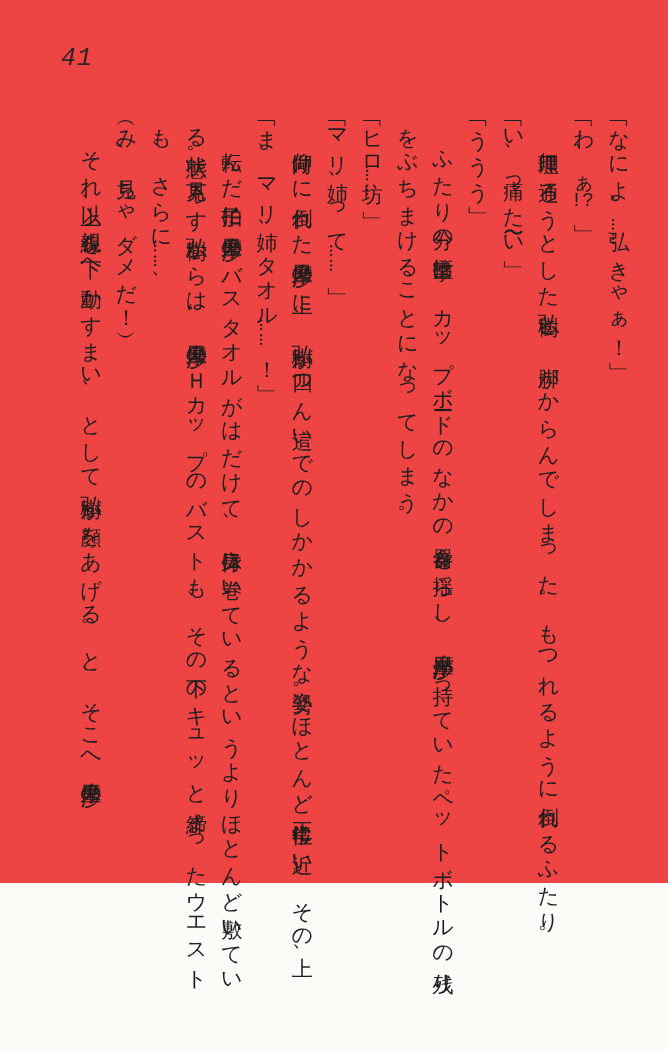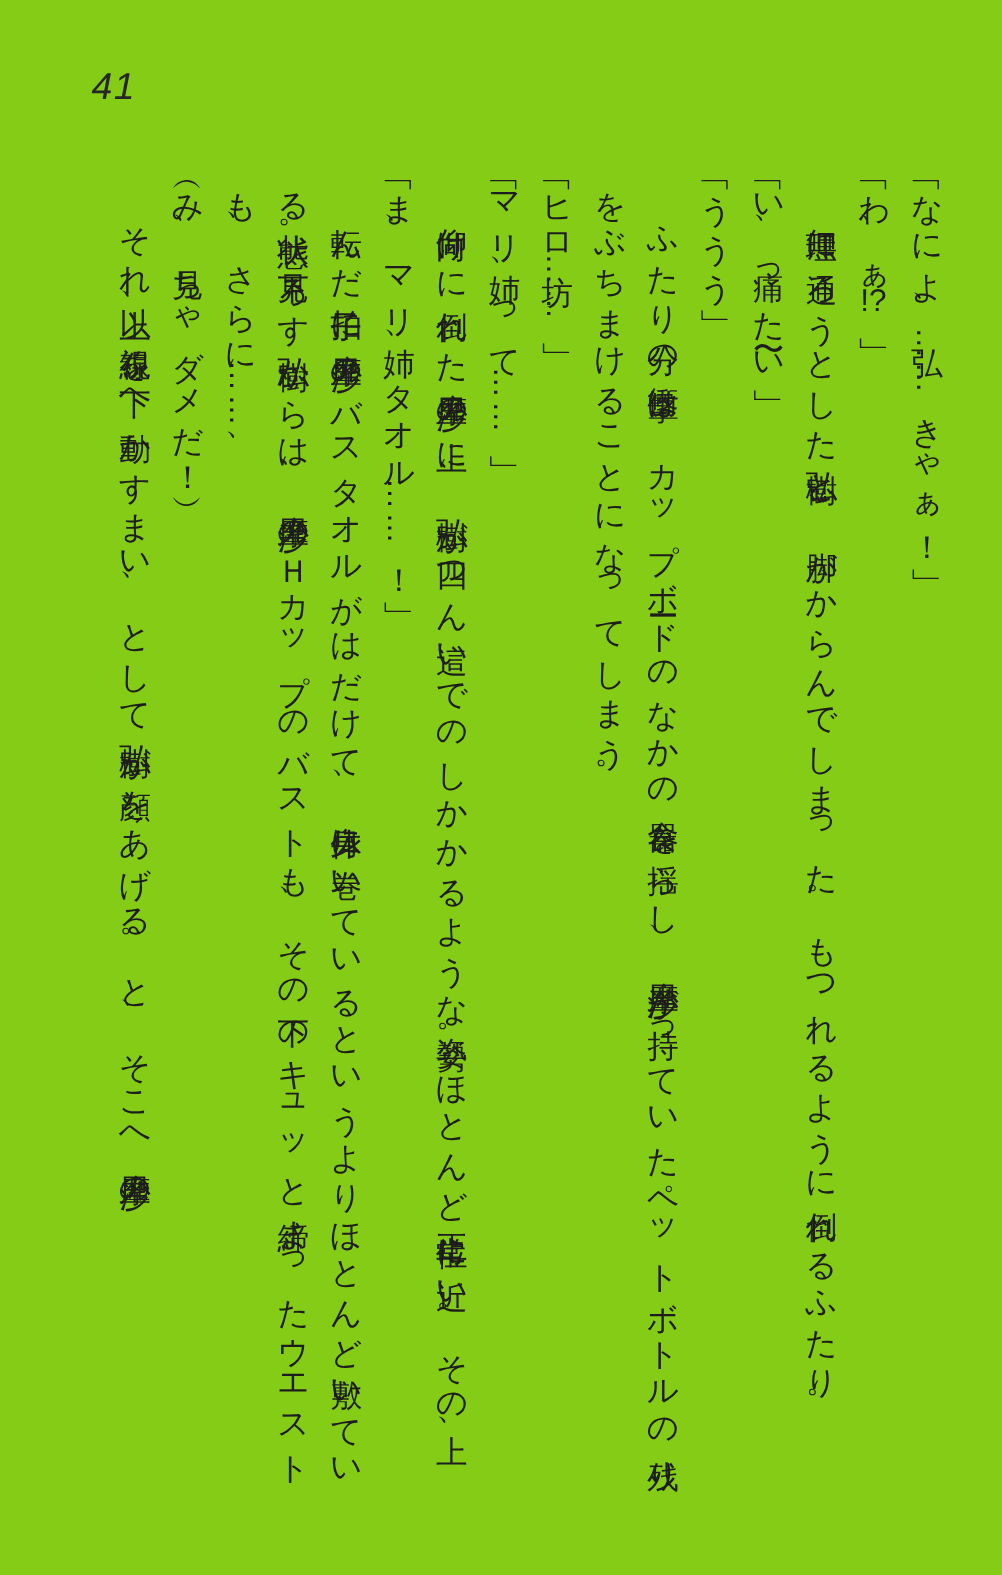--- a/index.html
+++ b/index.html
@@ -6,23 +6,23 @@
   html, body { margin: 0; padding: 0; }
   body {
     width: 668px;
     height: 1050px;
     overflow: hidden;
     background: #fbfbf8;
   }
   .page {
     position: relative;
     width: 668px;
-    height: 1050px;
-    background: #84cc16;
-    font-family: Liberation Sans, sans-serif;
+    height: 883px;
+    background: #ef4444;
+    font-family: Liberation Mono, monospace;
   }
   .page-number {
     position: absolute;
     left: 61px;
     top: 44px;
     font-size: 25px;
     font-style: italic;
     letter-spacing: 1px;
     color: #262626;
   }

